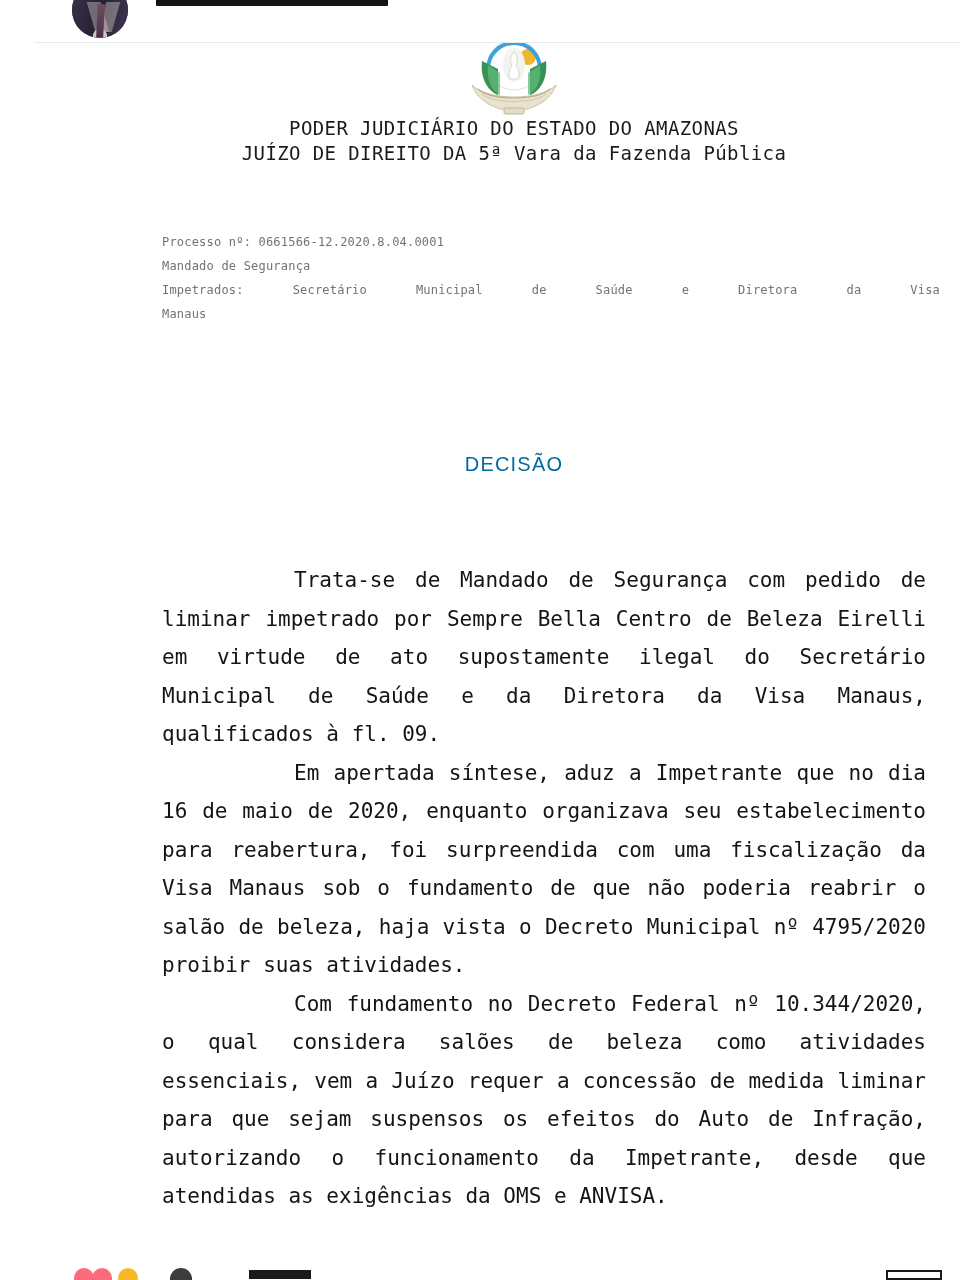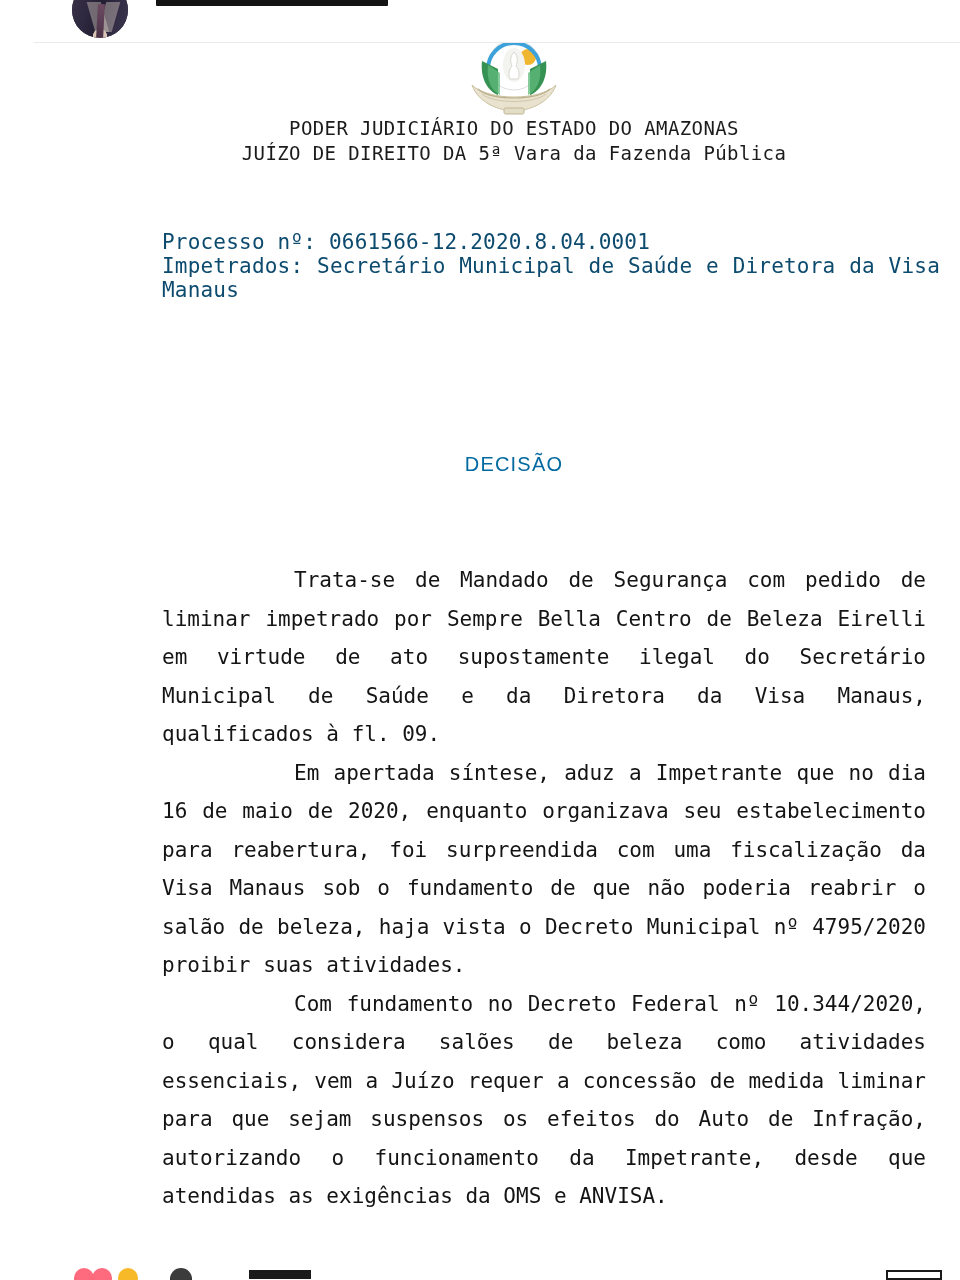--- a/index.html
+++ b/index.html
@@ -125,23 +125,23 @@
   }
   .doc-header .line1 { display: block; }
   .doc-header .line2 { display: block; }
 
   .proc-block {
     position: absolute;
     top: 187px;
     left: 128px;
     width: 778px;
     font-family: "DejaVu Sans Mono", "Liberation Mono", monospace;
-    font-size: 21px;
+    font-size: 12px;
     line-height: 24px;
-    color: #0c4a6e;
+    color: #737373;
     letter-spacing: 0.2px;
   }
   .proc-block .row { display: block; white-space: nowrap; }
   .proc-block .row.justify {
     white-space: normal;
     text-align: justify;
     text-align-last: justify;
   }
   .proc-block .row.last { text-align: center; text-align-last: left; }
 
@@ -283,20 +283,21 @@
       <rect x="46" y="69" width="20" height="6" rx="1.5" fill="#e2dcc4" stroke="#bfb493" stroke-width="1"></rect>
     </svg>
 
     <div class="doc-header">
       <span class="line1">PODER JUDICIÁRIO DO ESTADO DO AMAZONAS</span>
       <span class="line2">JUÍZO DE DIREITO DA 5ª Vara da Fazenda Pública</span>
     </div>
 
     <div class="proc-block">
       <span class="row">Processo nº: 0661566-12.2020.8.04.0001</span>
+      <span class="row">Mandado de Segurança</span>
       <span class="row justify">Impetrados: Secretário Municipal de Saúde e Diretora da Visa</span>
       <span class="row last">Manaus</span>
     </div>
 
     <div class="decisao-title">DECISÃO</div>
 
     <div class="body-text">
       <p>Trata-se de Mandado de Segurança com pedido de liminar impetrado por Sempre Bella Centro de Beleza Eirelli em virtude de ato supostamente ilegal do Secretário Municipal de Saúde e da Diretora da Visa Manaus, qualificados à fl. 09.</p>
       <p>Em apertada síntese, aduz a Impetrante que no dia 16 de maio de 2020, enquanto organizava seu estabelecimento para reabertura, foi surpreendida com uma fiscalização da Visa Manaus sob o fundamento de que não poderia reabrir o salão de beleza, haja vista o Decreto Municipal nº 4795/2020 proibir suas atividades.</p>
       <p>Com fundamento no Decreto Federal nº 10.344/2020, o qual considera salões de beleza como atividades essenciais, vem a Juízo requer a concessão de medida liminar para que sejam suspensos os efeitos do Auto de Infração, autorizando o funcionamento da Impetrante, desde que atendidas as exigências da OMS e ANVISA.</p>

